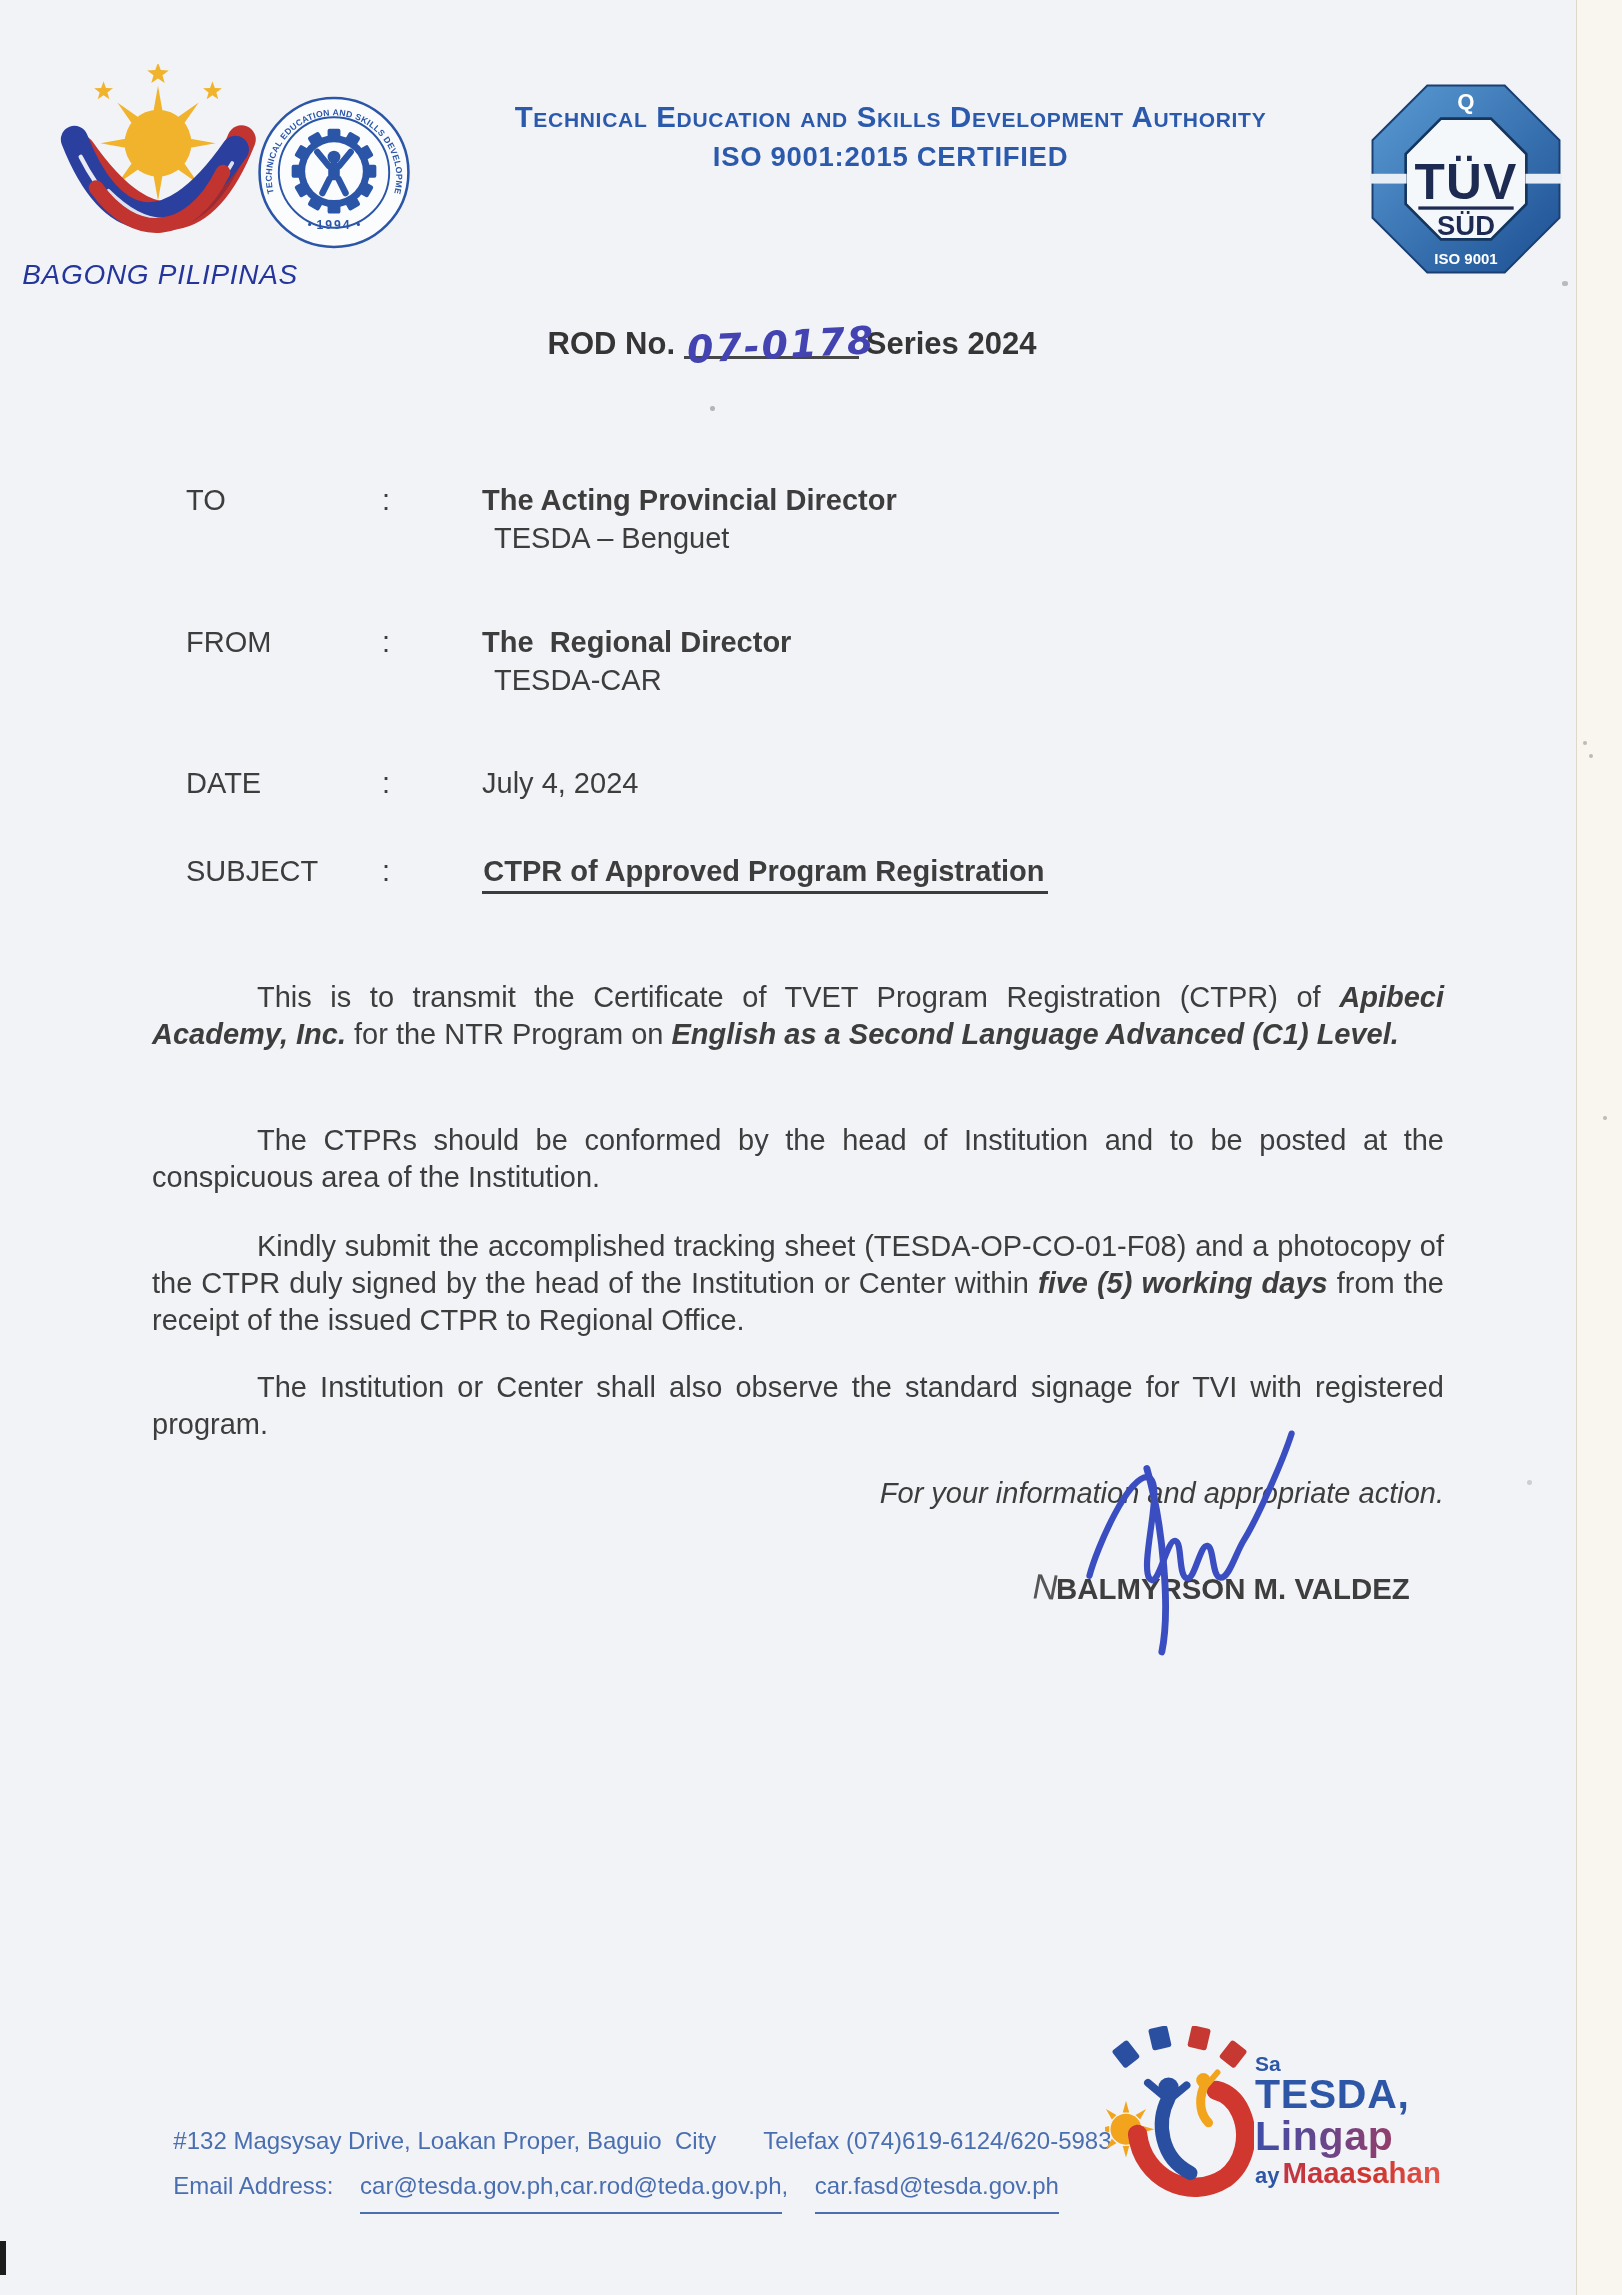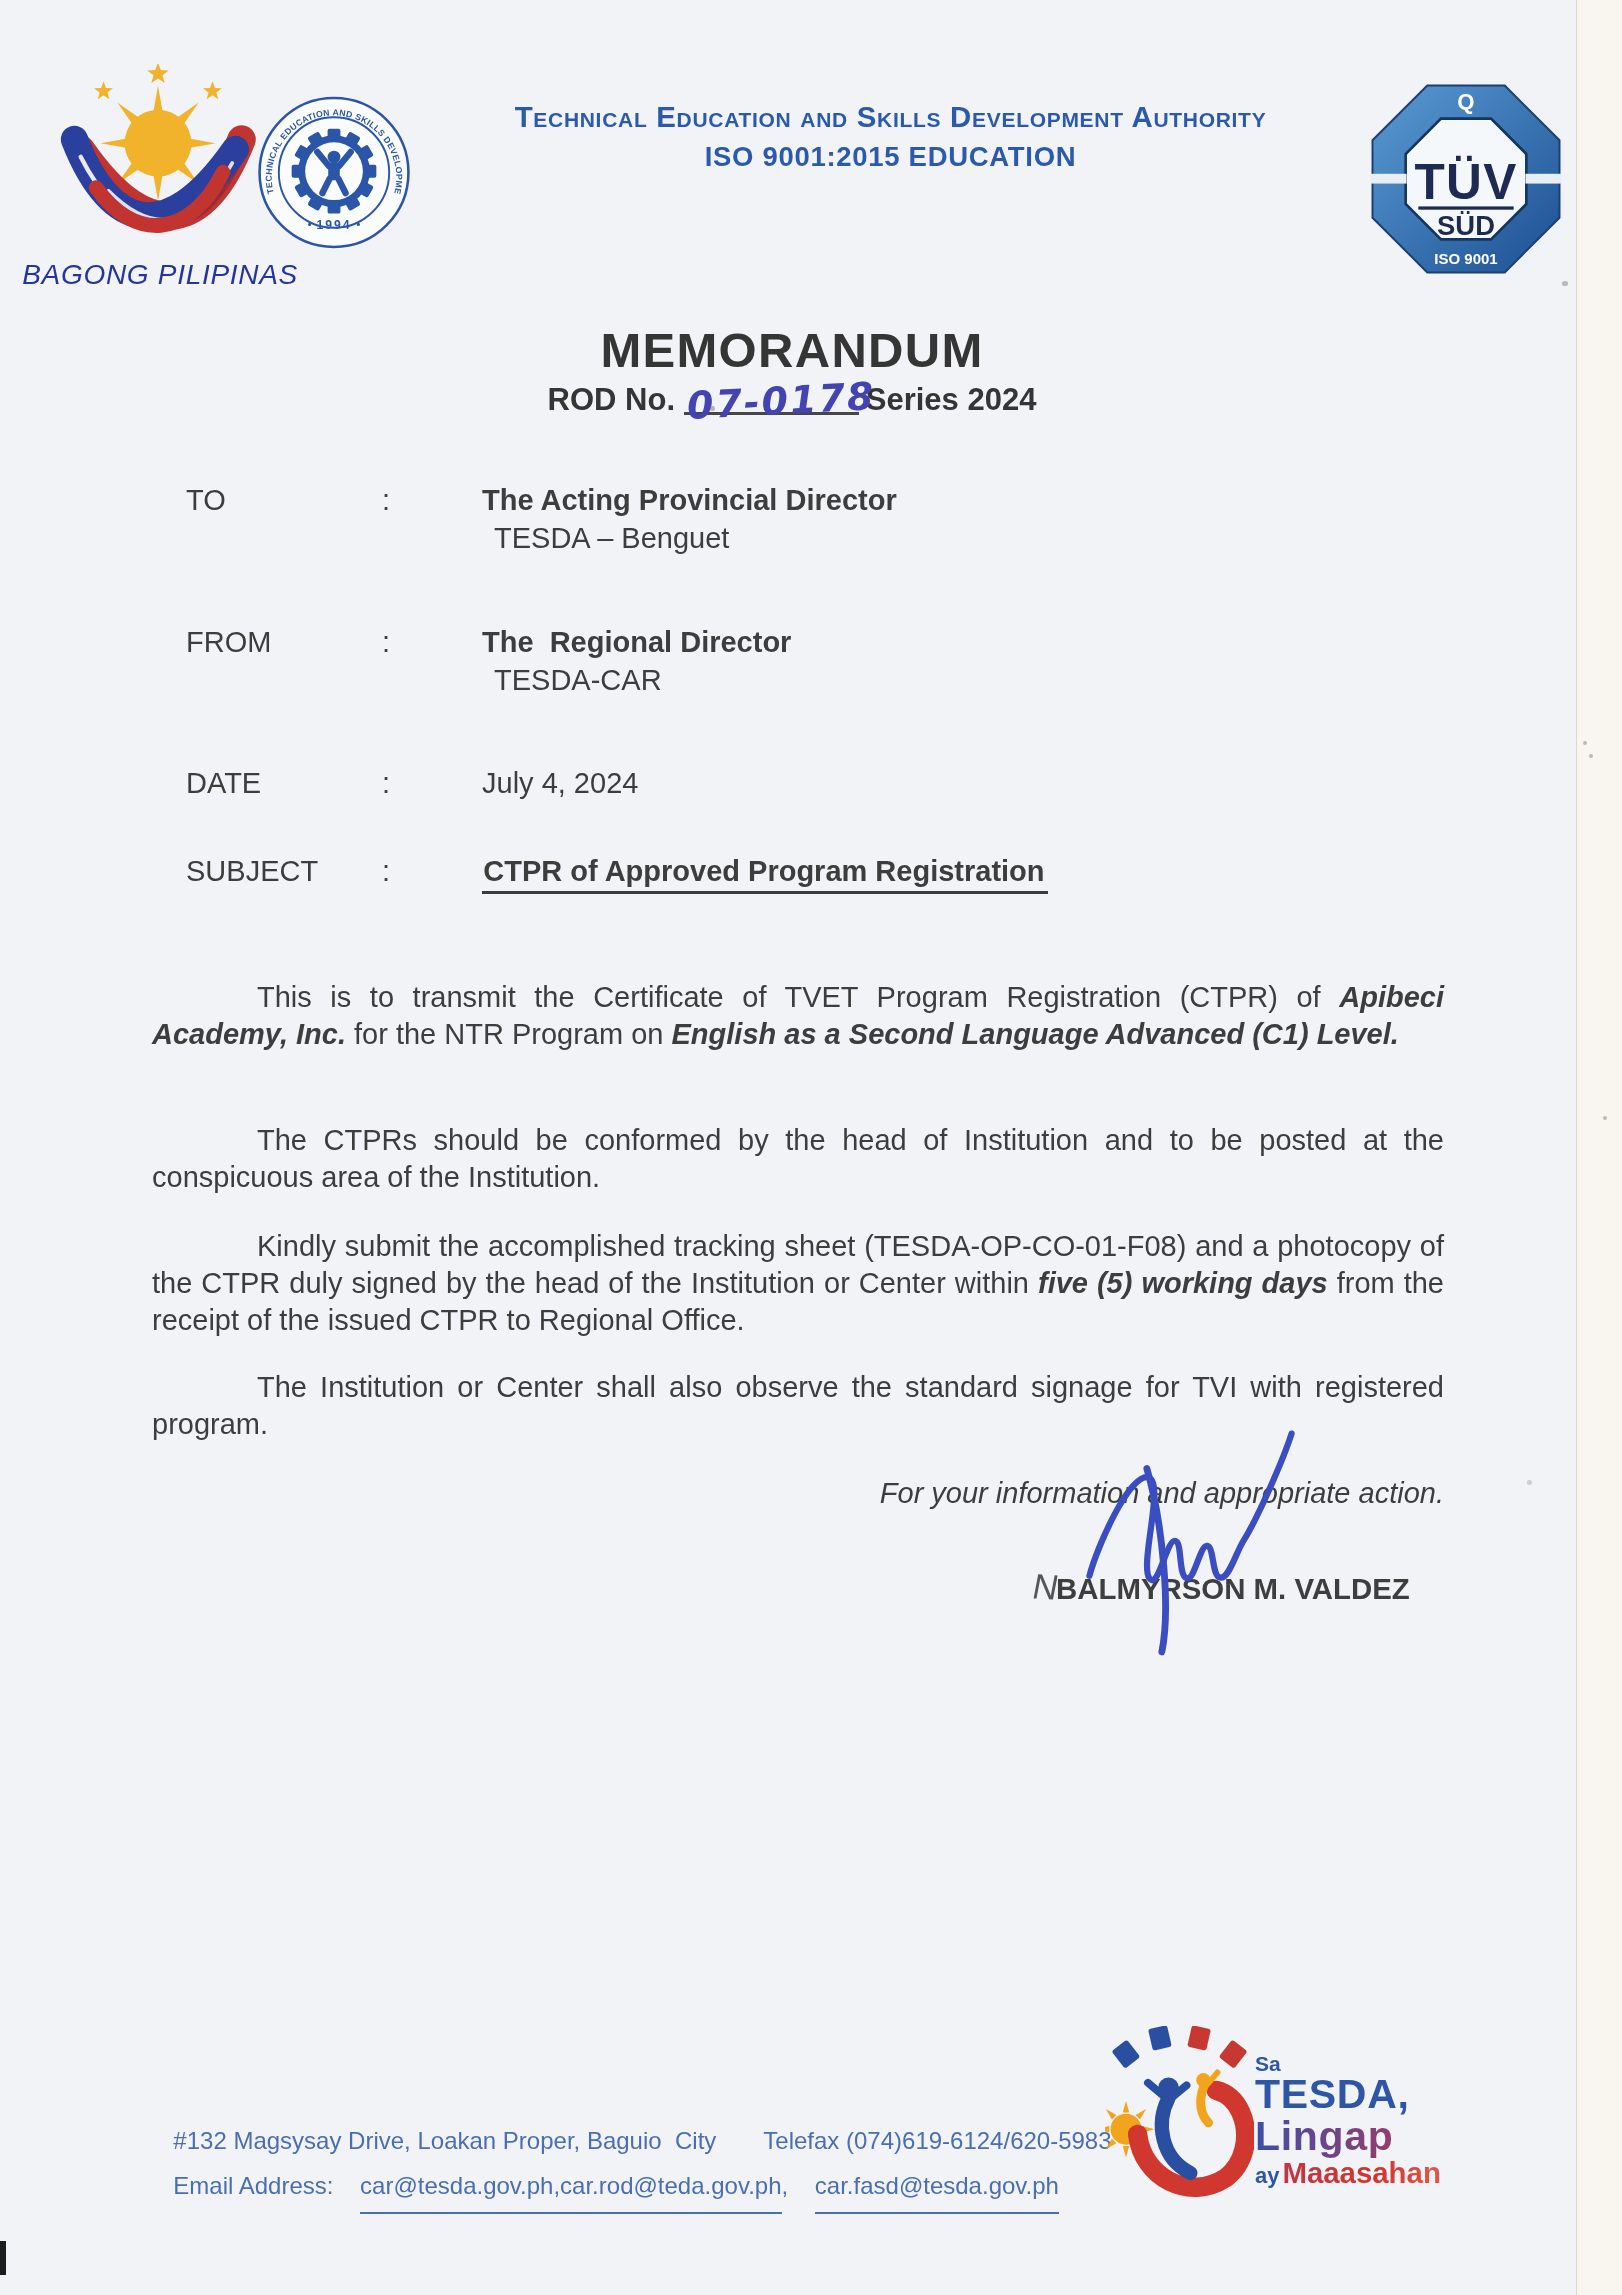--- a/index.html
+++ b/index.html
@@ -163,21 +163,21 @@
     <circle r="45" fill="#fbfcfe"></circle>
     <circle cy="-22" r="10"></circle>
     <path d="M-8,-8 L-26,-30 M8,-8 L26,-30" stroke="#2b56a8" stroke-width="10" stroke-linecap="round" fill="none"></path>
     <rect x="-9" y="-14" width="18" height="28" rx="7"></rect>
     <path d="M-7,12 L-18,34 M7,12 L18,34" stroke="#2b56a8" stroke-width="10" stroke-linecap="round" fill="none"></path>
   </g>
 </svg>
 
 <div class="abs hdr-text">
   <div class="hdr-authority">Technical Education and Skills Development Authority</div>
-  <div class="hdr-iso">ISO 9001:2015 EDUCATION</div>
+  <div class="hdr-iso">ISO 9001:2015 CERTIFIED</div>
 </div>
 
 <svg class="abs tuv-logo" viewBox="0 0 330 340" aria-hidden="true">
   <defs>
     <linearGradient id="tuvgrad" x1="0" y1="0" x2="1" y2="1">
       <stop offset="0" stop-color="#5a9bd4"></stop>
         <stop offset="1" stop-color="#1c4f92"></stop>
     </linearGradient>
   </defs>
   <polygon points="308.2,229.3 224.3,313.2 105.7,313.2 21.8,229.3 21.8,110.7 105.7,26.8 224.3,26.8 308.2,110.7" fill="url(#tuvgrad)" stroke="#1a3f73" stroke-width="3"></polygon>
@@ -185,21 +185,20 @@
   <rect x="18" y="162" width="56" height="15" fill="#e8eef5"></rect>
   <rect x="256" y="162" width="56" height="15" fill="#e8eef5"></rect>
   <text x="165" y="63" text-anchor="middle" font-size="34" font-weight="bold" fill="#ffffff">Q</text>
   <text x="165" y="200" text-anchor="middle" font-size="76" font-weight="bold" fill="#1d2a52" letter-spacing="2">TÜV</text>
   <rect x="92" y="212" width="146" height="5" fill="#1d2a52"></rect>
   <text x="165" y="255" text-anchor="middle" font-size="42" font-weight="bold" fill="#1d2a52">SÜD</text>
   <text x="165" y="300" text-anchor="middle" font-size="23" font-weight="bold" fill="#ffffff">ISO 9001</text>
 </svg>
 
 <div class="abs title-block">
-  <div class="memo-title">MEMORANDUM</div>
   <div class="rod-line">
     <span>ROD No.</span><span class="rod-blank"><span class="rod-handwriting">07-0178</span></span><span>Series 2024</span>
   </div>
 </div>
 <div class="abs title-dot"></div>
 
 <div class="abs frow" style="top:484px;">
   <span class="flabel">TO</span>
   <span class="fcolon">:</span>
   <span class="fval b">The Acting Provincial Director</span>

